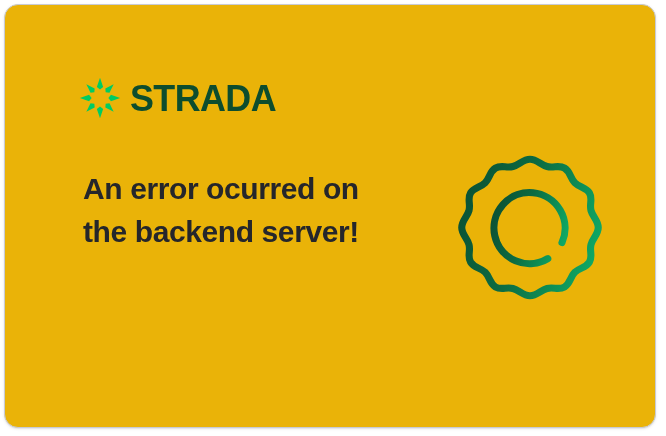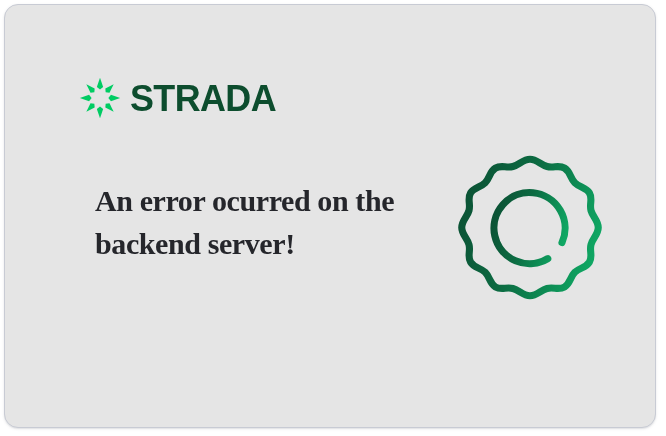--- a/index.html
+++ b/index.html
@@ -15,21 +15,21 @@
     -webkit-font-smoothing: antialiased;
   }
 
   #error-card {
     position: absolute;
     left: 4px;
     top: 4px;
     width: 652px;
     height: 424px;
     box-sizing: border-box;
-    background: #e5e5e5;
+    background: #eab308;
     border: 1px solid #c8cbd4;
     border-radius: 14px;
     box-shadow: 0 1px 3px rgba(40, 44, 63, 0.10),
                 0 1px 1px rgba(40, 44, 63, 0.06);
     overflow: hidden;
   }
 
   
   #brand {
     position: absolute;
@@ -57,22 +57,22 @@
     transform: scaleX(0.97);
     transform-origin: left center;
   }
 
   
   #error-message {
     position: absolute;
     left: 78px;
     top: 162px;
     width: 300px;
-    margin: 12px;
-    font-family: Liberation Serif, serif;
+    margin: 0;
+    font-family: Liberation Sans, sans-serif;
     font-weight: 700;
     font-size: 30px;
     line-height: 43px;
     letter-spacing: -0.4px;
     color: #25262b;
     white-space: pre-line;
   }
 
   
   #gear-illustration {

